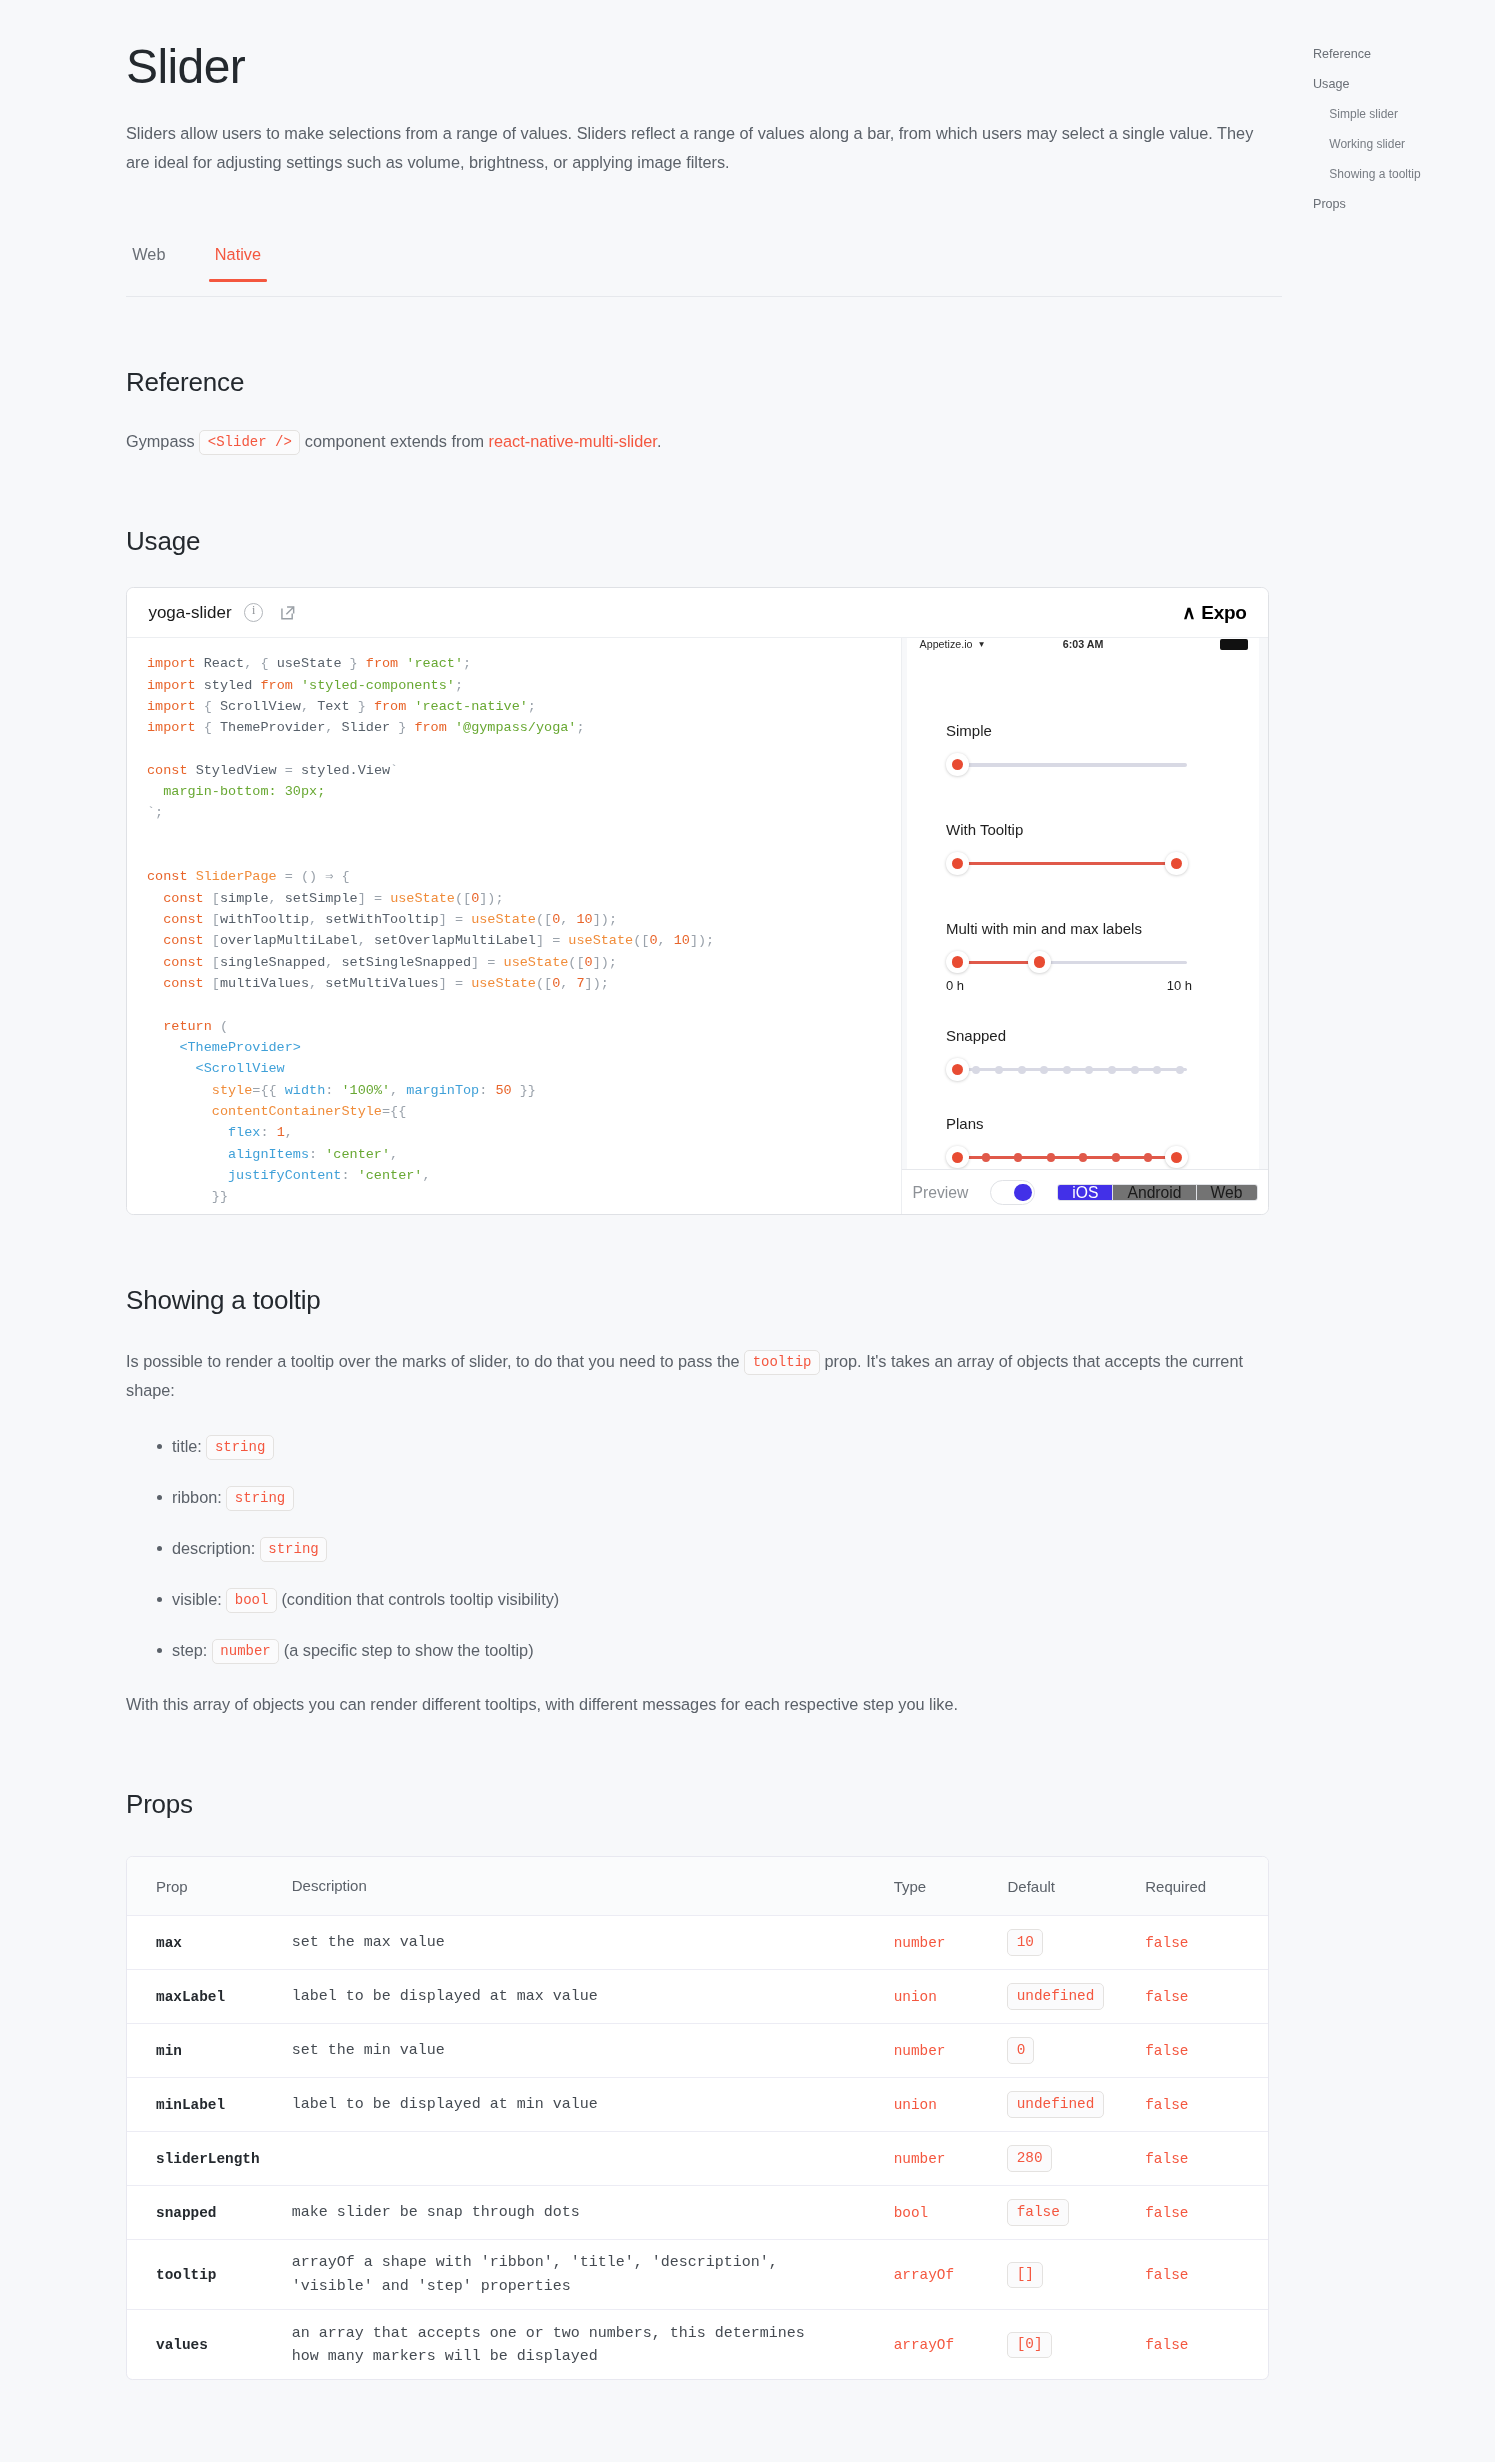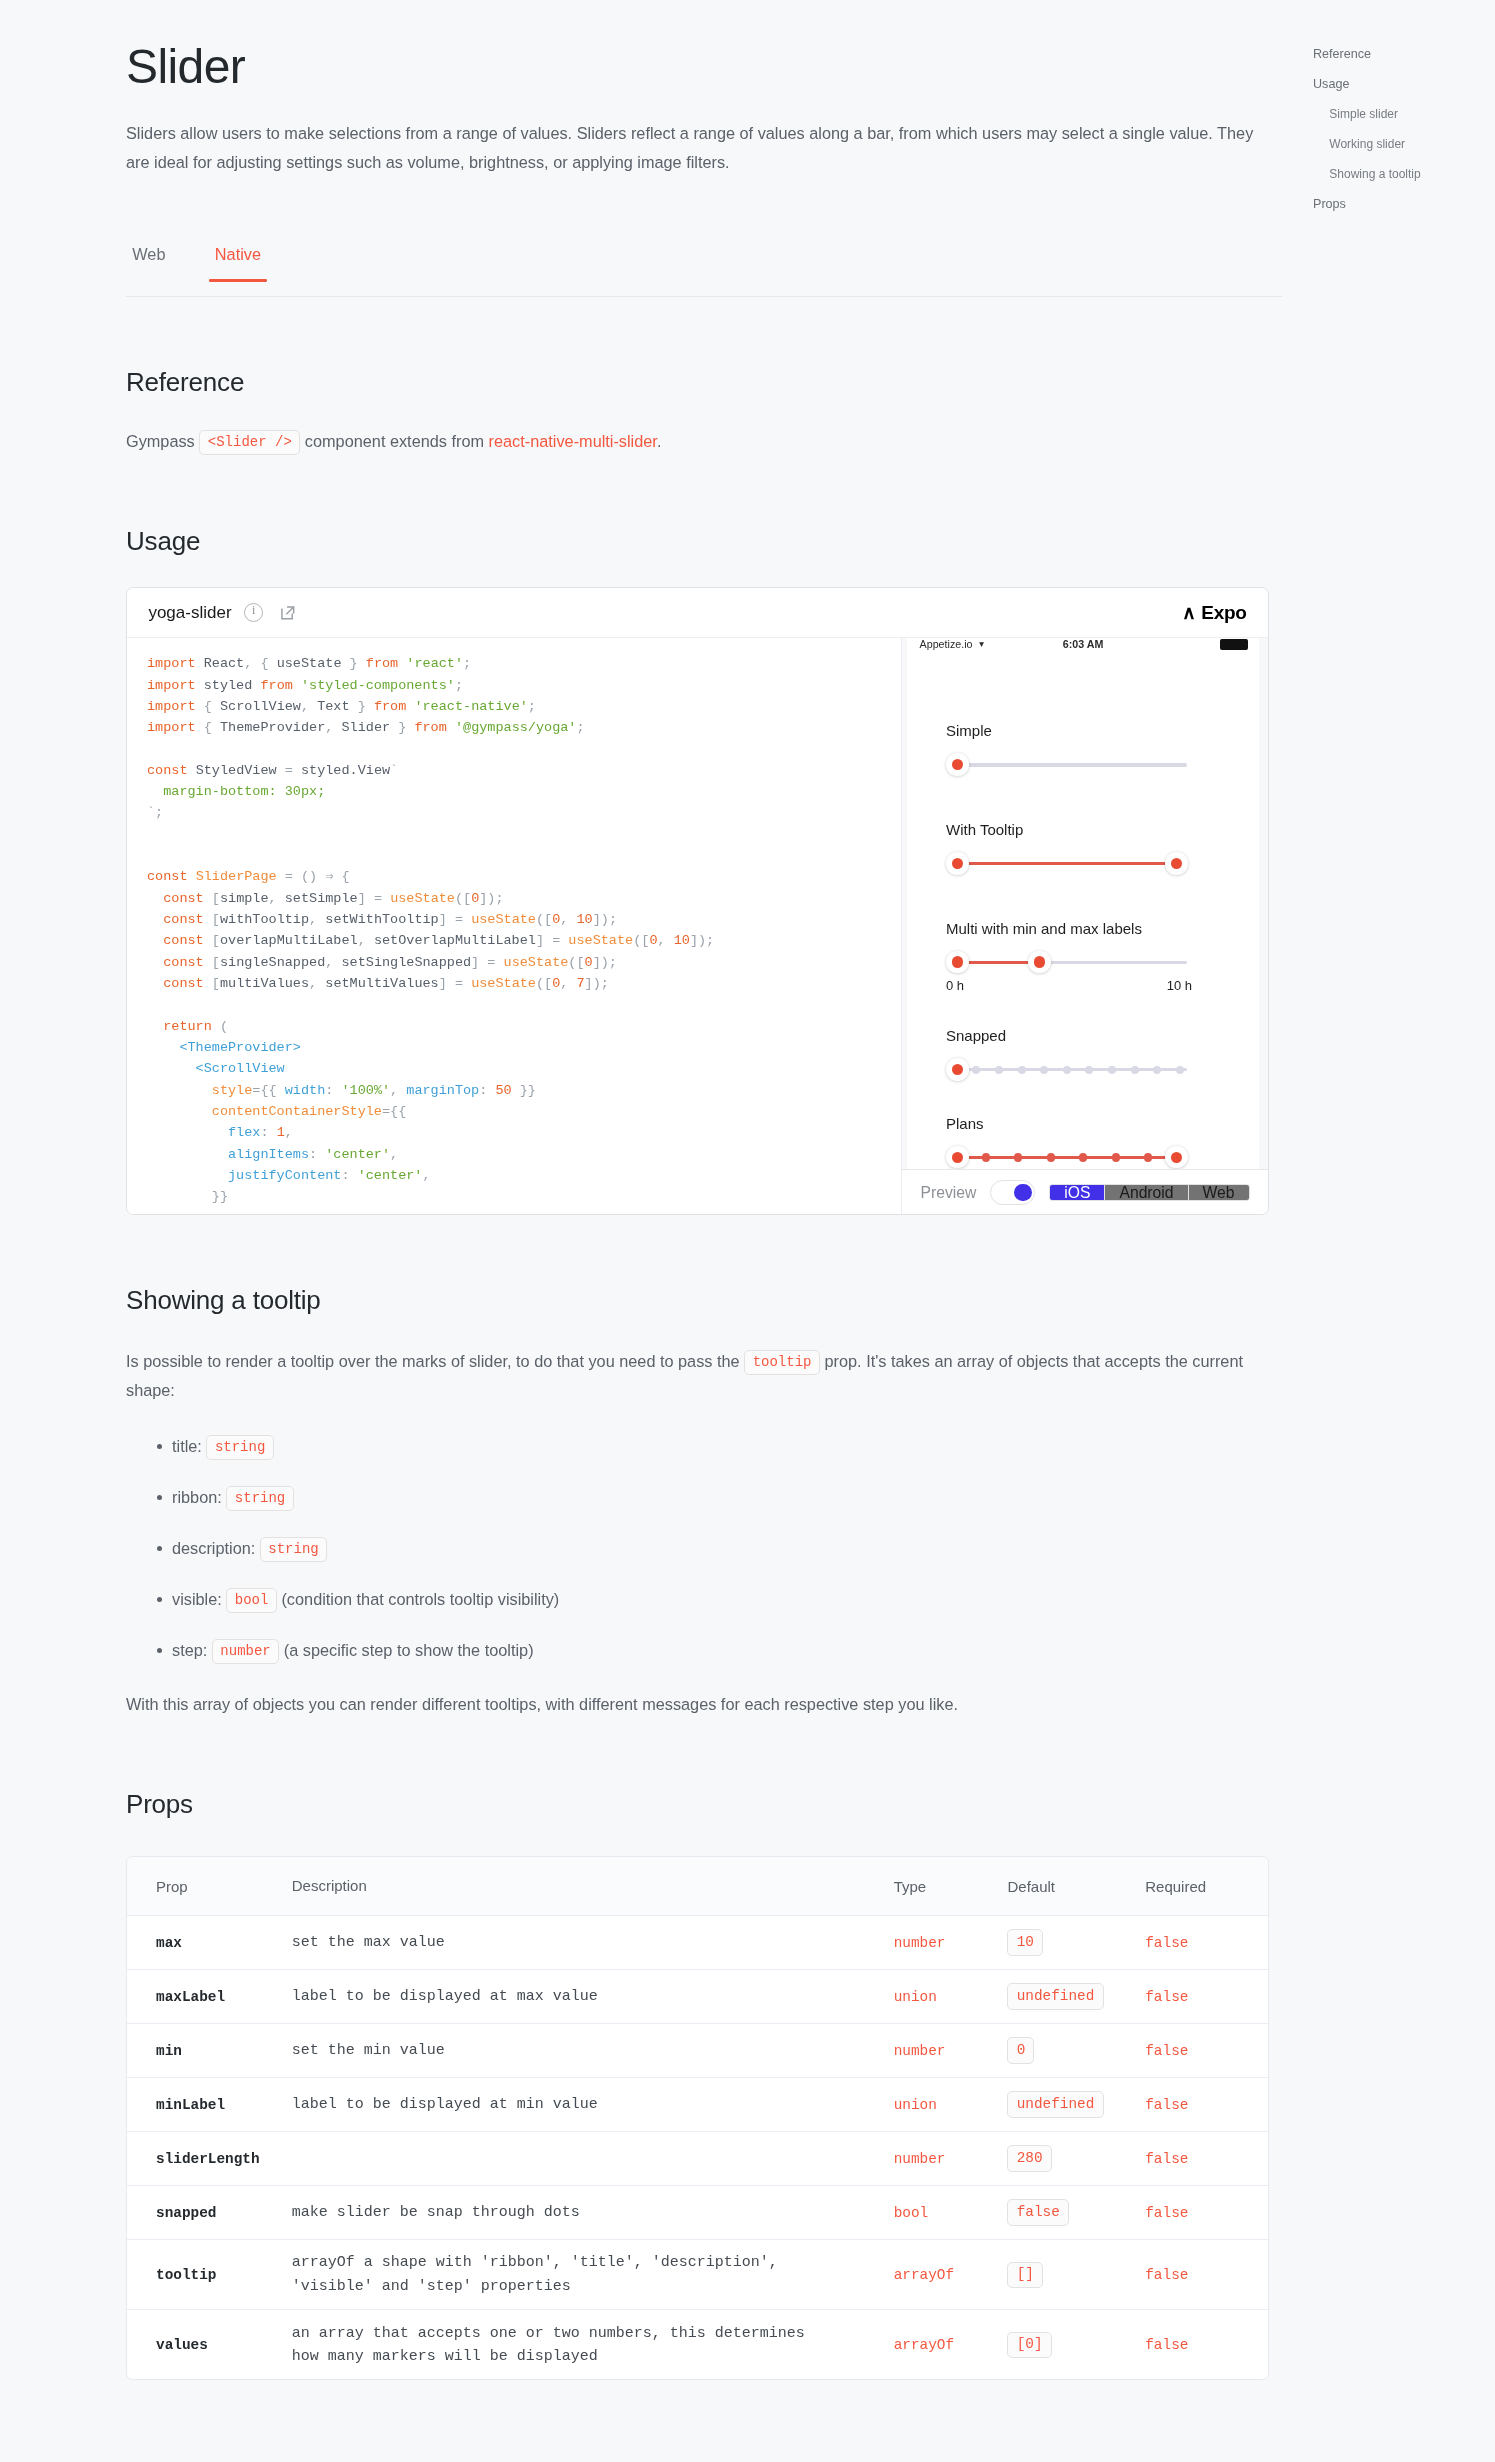--- a/index.html
+++ b/index.html
@@ -280,21 +280,21 @@
 
   .preview-bar {
     position: absolute;
     left: 0; right: 0; bottom: 0;
     height: 46px;
     border-top: 0.6px solid #e6e8ec;
     background: #fff;
     display: flex;
     align-items: center;
     justify-content: center;
-    gap: 0;
+    gap: 8px;
   }
   .preview-label {
     font-size: 15.7px;
     color: #8d9196;
     margin-right: 14px;
   }
   .toggle {
     width: 45px; height: 25px;
     border: 1.3px solid #e0e2e6;
     border-radius: 12.6px;

